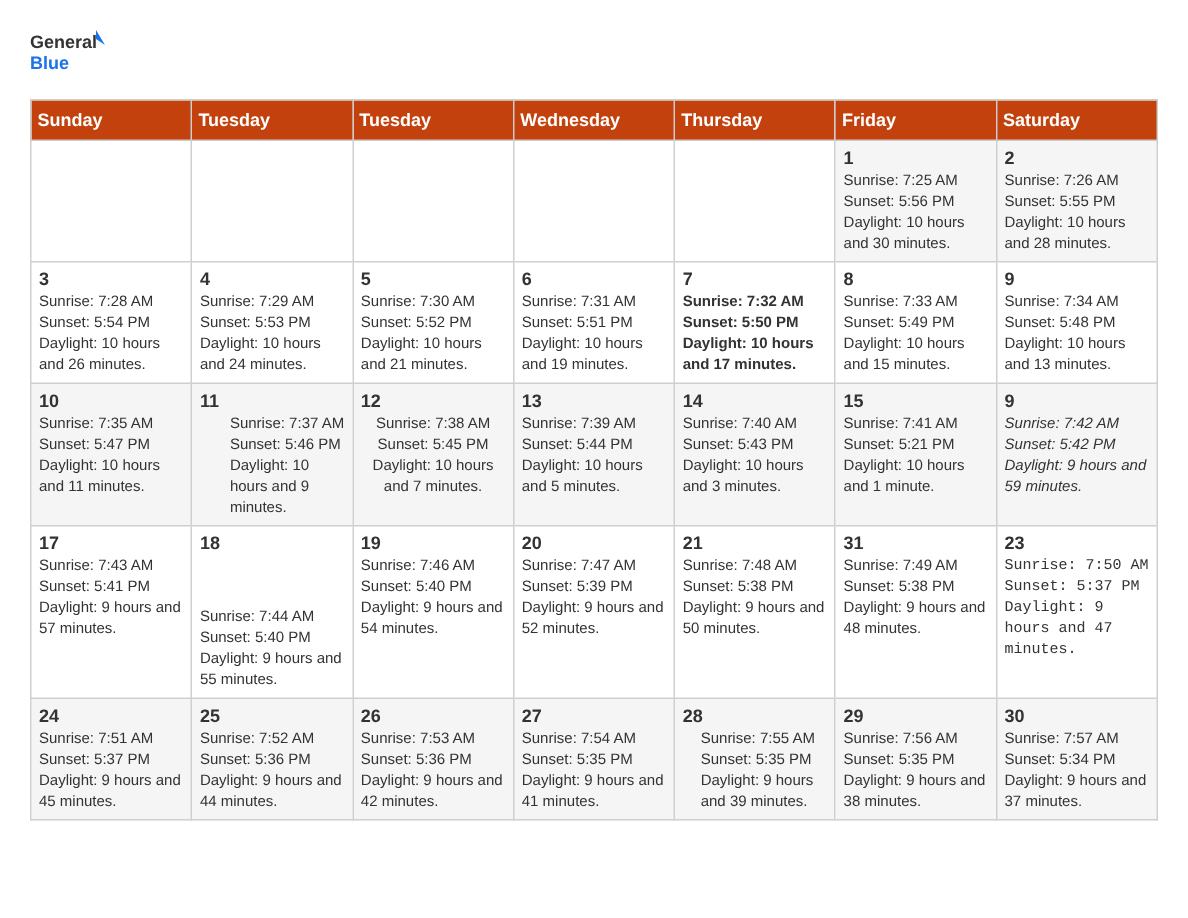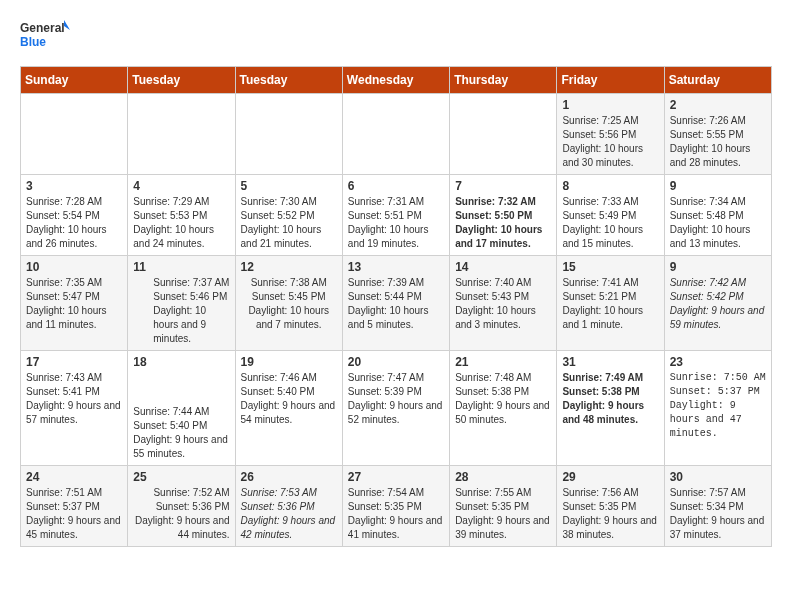--- a/index.html
+++ b/index.html
@@ -241,59 +241,59 @@
 Daylight: 9 hours and 52 minutes.</div>
         </td>
         <td>
           <span class="day-number">21</span>
           <div class="day-info" style="white-space: pre-line;">Sunrise: 7:48 AM
 Sunset: 5:38 PM
 Daylight: 9 hours and 50 minutes.</div>
         </td>
         <td>
           <span class="day-number">31</span>
-          <div class="day-info" style="white-space: pre-line; font-weight: bold;">Sunrise: 7:49 AM
+          <div class="day-info" style="white-space: pre-line;">Sunrise: 7:49 AM
 Sunset: 5:38 PM
 Daylight: 9 hours and 48 minutes.</div>
         </td>
         <td>
           <span class="day-number">23</span>
           <div class="day-info" style="white-space: pre-line; font-family: Liberation Mono, monospace;">Sunrise: 7:50 AM
 Sunset: 5:37 PM
 Daylight: 9 hours and 47 minutes.</div>
         </td>
       </tr>
       <tr>
         <td>
           <span class="day-number">24</span>
           <div class="day-info" style="white-space: pre-line;">Sunrise: 7:51 AM
 Sunset: 5:37 PM
 Daylight: 9 hours and 45 minutes.</div>
         </td>
         <td>
           <span class="day-number">25</span>
-          <div class="day-info" style="white-space: pre-line; text-align: right;">Sunrise: 7:52 AM
+          <div class="day-info" style="white-space: pre-line;">Sunrise: 7:52 AM
 Sunset: 5:36 PM
 Daylight: 9 hours and 44 minutes.</div>
         </td>
         <td>
           <span class="day-number">26</span>
-          <div class="day-info" style="white-space: pre-line; font-style: italic;">Sunrise: 7:53 AM
+          <div class="day-info" style="white-space: pre-line;">Sunrise: 7:53 AM
 Sunset: 5:36 PM
 Daylight: 9 hours and 42 minutes.</div>
         </td>
         <td>
           <span class="day-number">27</span>
           <div class="day-info" style="white-space: pre-line;">Sunrise: 7:54 AM
 Sunset: 5:35 PM
 Daylight: 9 hours and 41 minutes.</div>
         </td>
         <td>
           <span class="day-number">28</span>
-          <div class="day-info" style="white-space: pre-line;">Sunrise: 7:55 AM
+          <div class="day-info" style="white-space: pre-line; margin-left: 12px;">Sunrise: 7:55 AM
 Sunset: 5:35 PM
 Daylight: 9 hours and 39 minutes.</div>
         </td>
         <td>
           <span class="day-number">29</span>
           <div class="day-info" style="white-space: pre-line;">Sunrise: 7:56 AM
 Sunset: 5:35 PM
 Daylight: 9 hours and 38 minutes.</div>
         </td>
         <td>

